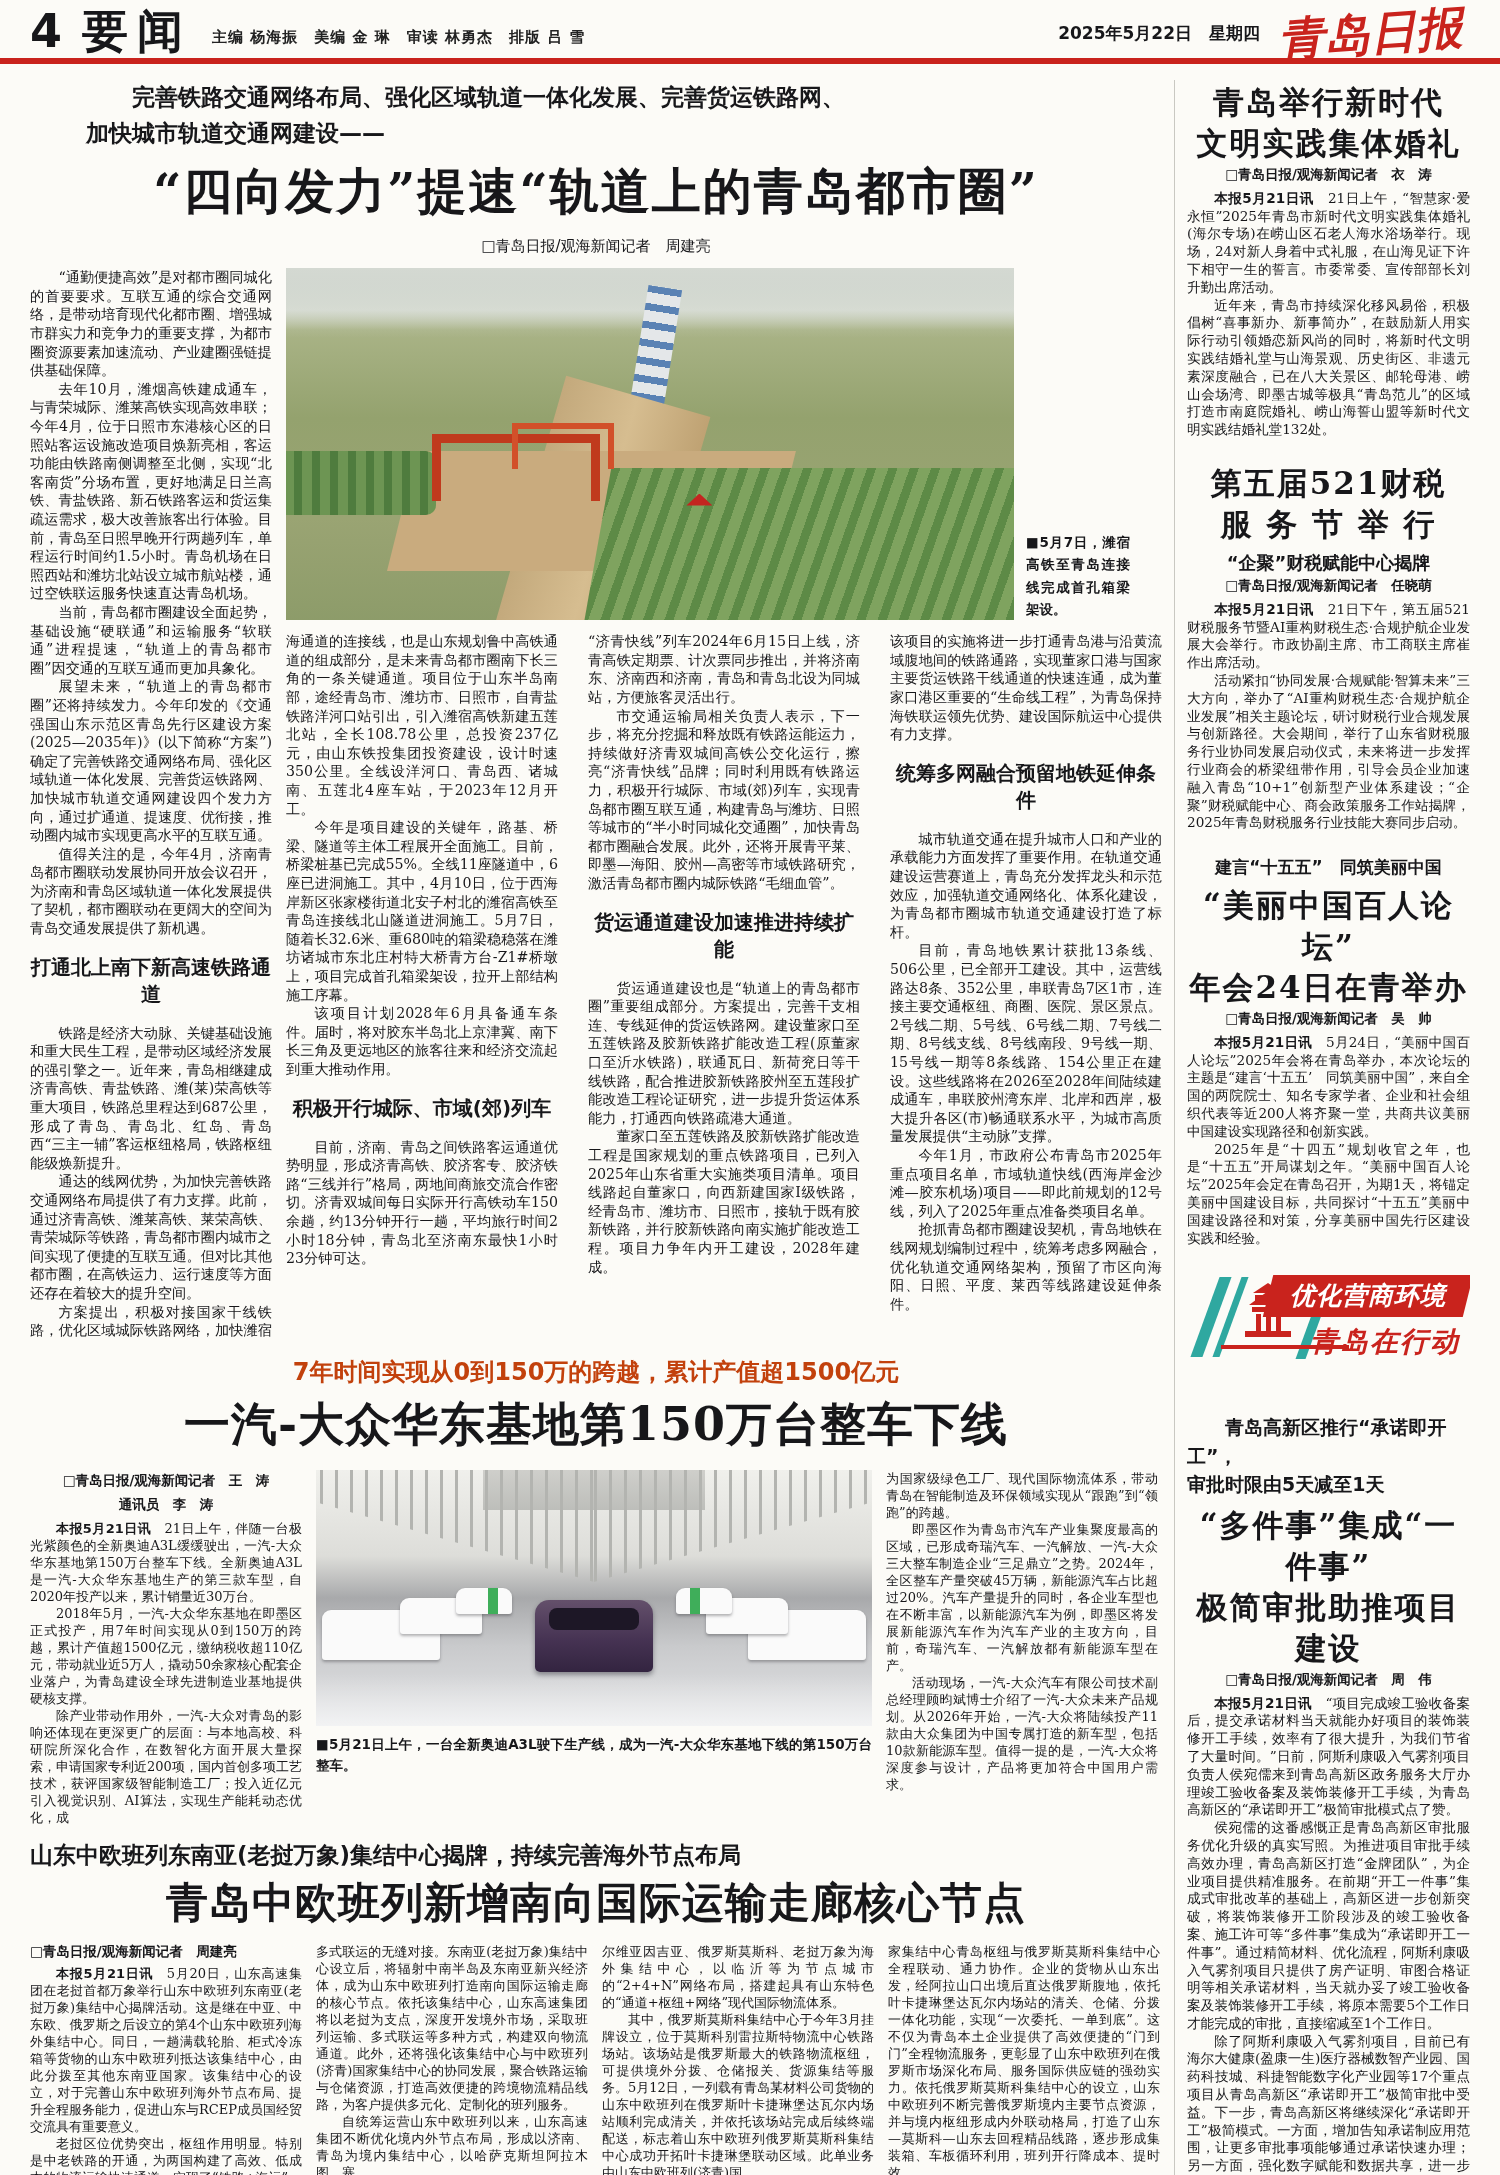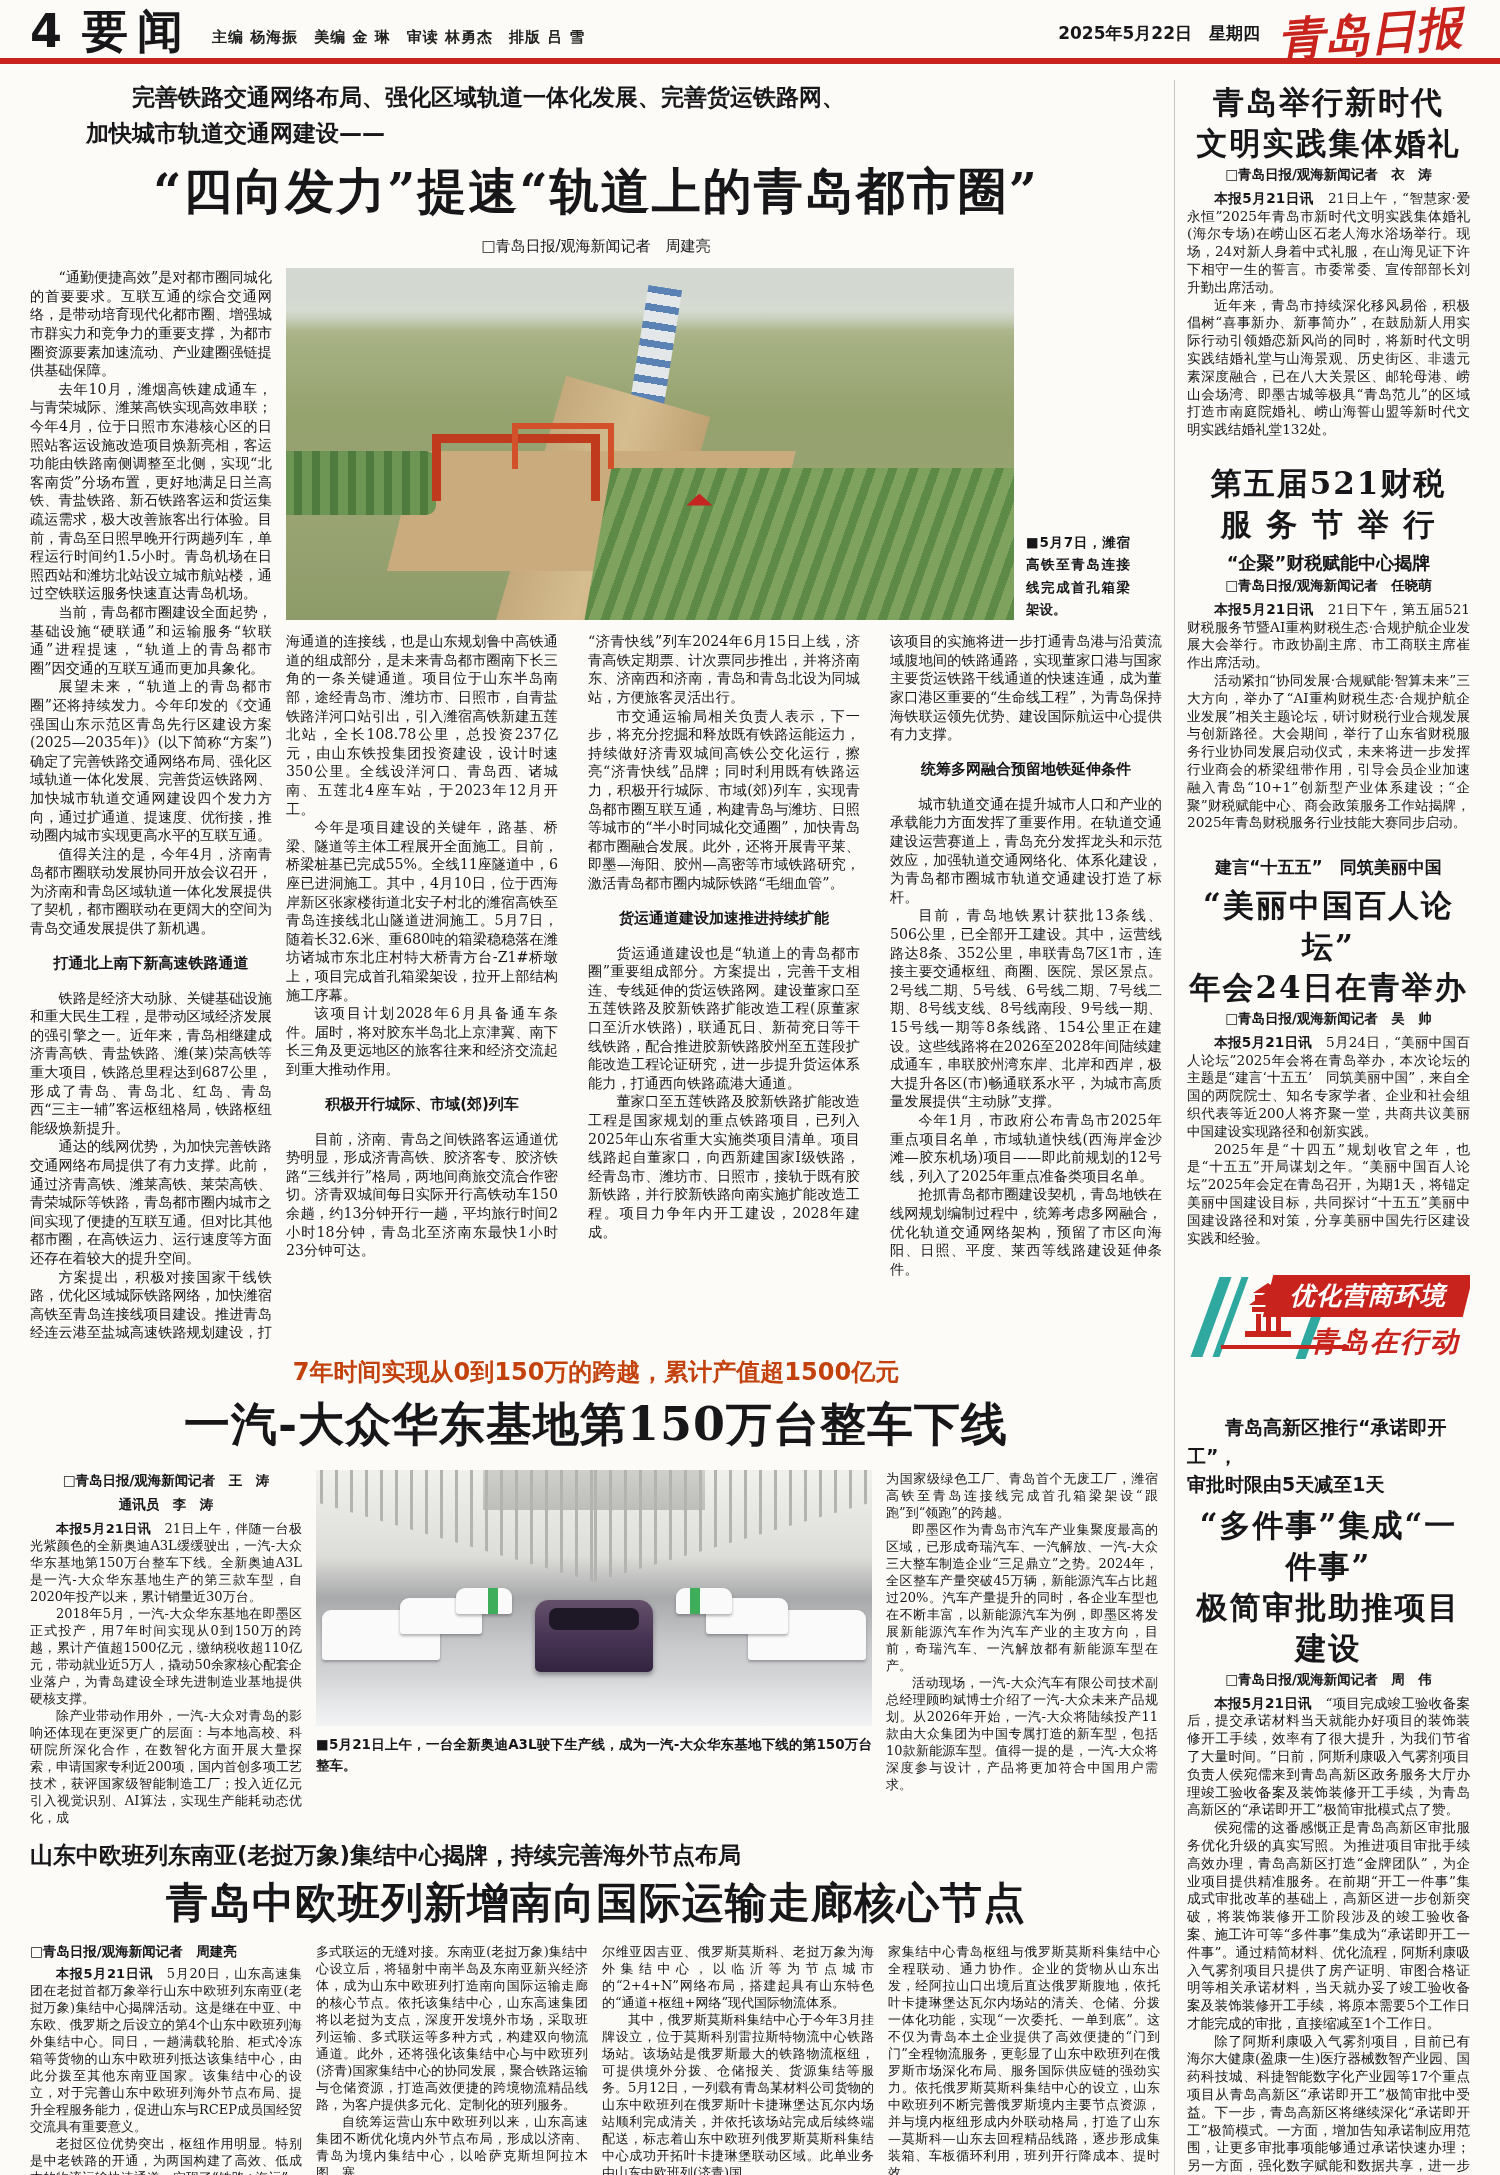--- a/index.html
+++ b/index.html
@@ -18,21 +18,21 @@
               color:#c9231d;transform:rotate(-4deg);padding-right:14px;}
   
   .content{display:flex;padding:12px 24px 0 30px;}
   .main-left{width:1132px;}
   .v-divider{width:1px;background:#c9c8c2;margin:4px 12px 0 12px;}
   .sidebar{width:283px;}
   
   .para{font-size:14.2px;line-height:18.6px;text-align:justify;text-indent:2em;margin:0;}
   .para.cont{text-indent:0;}
   .para b.lead{font-family:"DejaVu Sans",sans-serif;}
-  .subhead{font-family:"DejaVu Sans",sans-serif;font-weight:bold;font-size:15px;text-align:center;margin:16px 0;}
+  .subhead{font-family:"DejaVu Sans",sans-serif;font-weight:bold;font-size:20px;text-align:center;margin:16px 0;}
   .byline-line{font-family:"DejaVu Sans",sans-serif;font-weight:bold;font-size:13.5px;text-align:center;margin:2px 0 6px;}
   
   .kicker{font-family:"DejaVu Sans",sans-serif;font-weight:bold;font-size:23px;line-height:1.55;margin:4px 0 8px 56px;}
   .kicker .l1{text-indent:2em;}
   .main-headline{font-weight:bold;font-size:49px;letter-spacing:2px;text-align:center;margin:8px 0 12px;}
   .main-byline{font-family:"DejaVu Sans",sans-serif;font-size:15px;text-align:center;margin:0 0 12px;}
   .main-body{display:flex;gap:14px;height:1074px;overflow:hidden;}
   .colA{width:272px;overflow:hidden;}
   .main-right{flex:1;display:flex;flex-direction:column;}
   .photo-row{display:flex;height:352px;}
@@ -224,21 +224,21 @@
                 <div class="car cr2"></div>
                 <div class="car cr3"></div>
               <div class="post p1"></div>
                 <div class="post p2"></div>
               <div class="car-main"></div>
               <div class="refl"></div>
             </div>
             <div class="caption-h">■5月21日上午，一台全新奥迪A3L驶下生产线，成为一汽-大众华东基地下线的第150万台整车。</div>
           </div>
           <div class="auto-col">
-              <p class="para cont">为国家级绿色工厂、青岛首个无废工厂，潍宿高铁至青岛连接线完成首孔箱梁架设“跟跑”到“领跑”的跨越。</p>
+              <p class="para cont">为国家级绿色工厂、现代国际物流体系，带动青岛在智能制造及环保领域实现从“跟跑”到“领跑”的跨越。</p>
               <p class="para">即墨区作为青岛市汽车产业集聚度最高的区域，已形成奇瑞汽车、一汽解放、一汽-大众三大整车制造企业“三足鼎立”之势。2024年，全区整车产量突破45万辆，新能源汽车占比超过20%。汽车产量提升的同时，各企业车型也在不断丰富，以新能源汽车为例，即墨区将发展新能源汽车作为汽车产业的主攻方向，目前，奇瑞汽车、一汽解放都有新能源车型在产。</p>
               <p class="para">活动现场，一汽-大众汽车有限公司技术副总经理顾昀斌博士介绍了一汽-大众未来产品规划。从2026年开始，一汽-大众将陆续投产11款由大众集团为中国专属打造的新车型，包括10款新能源车型。值得一提的是，一汽-大众将深度参与设计，产品将更加符合中国用户需求。</p>
             </div>
         </div>
       </div>
 
       <div class="article3">
         <div class="kicker3">山东中欧班列东南亚(老挝万象)集结中心揭牌，持续完善海外节点布局</div>
         <h2 class="headline3">青岛中欧班列新增南向国际运输走廊核心节点</h2>
         <div class="rail-body">

